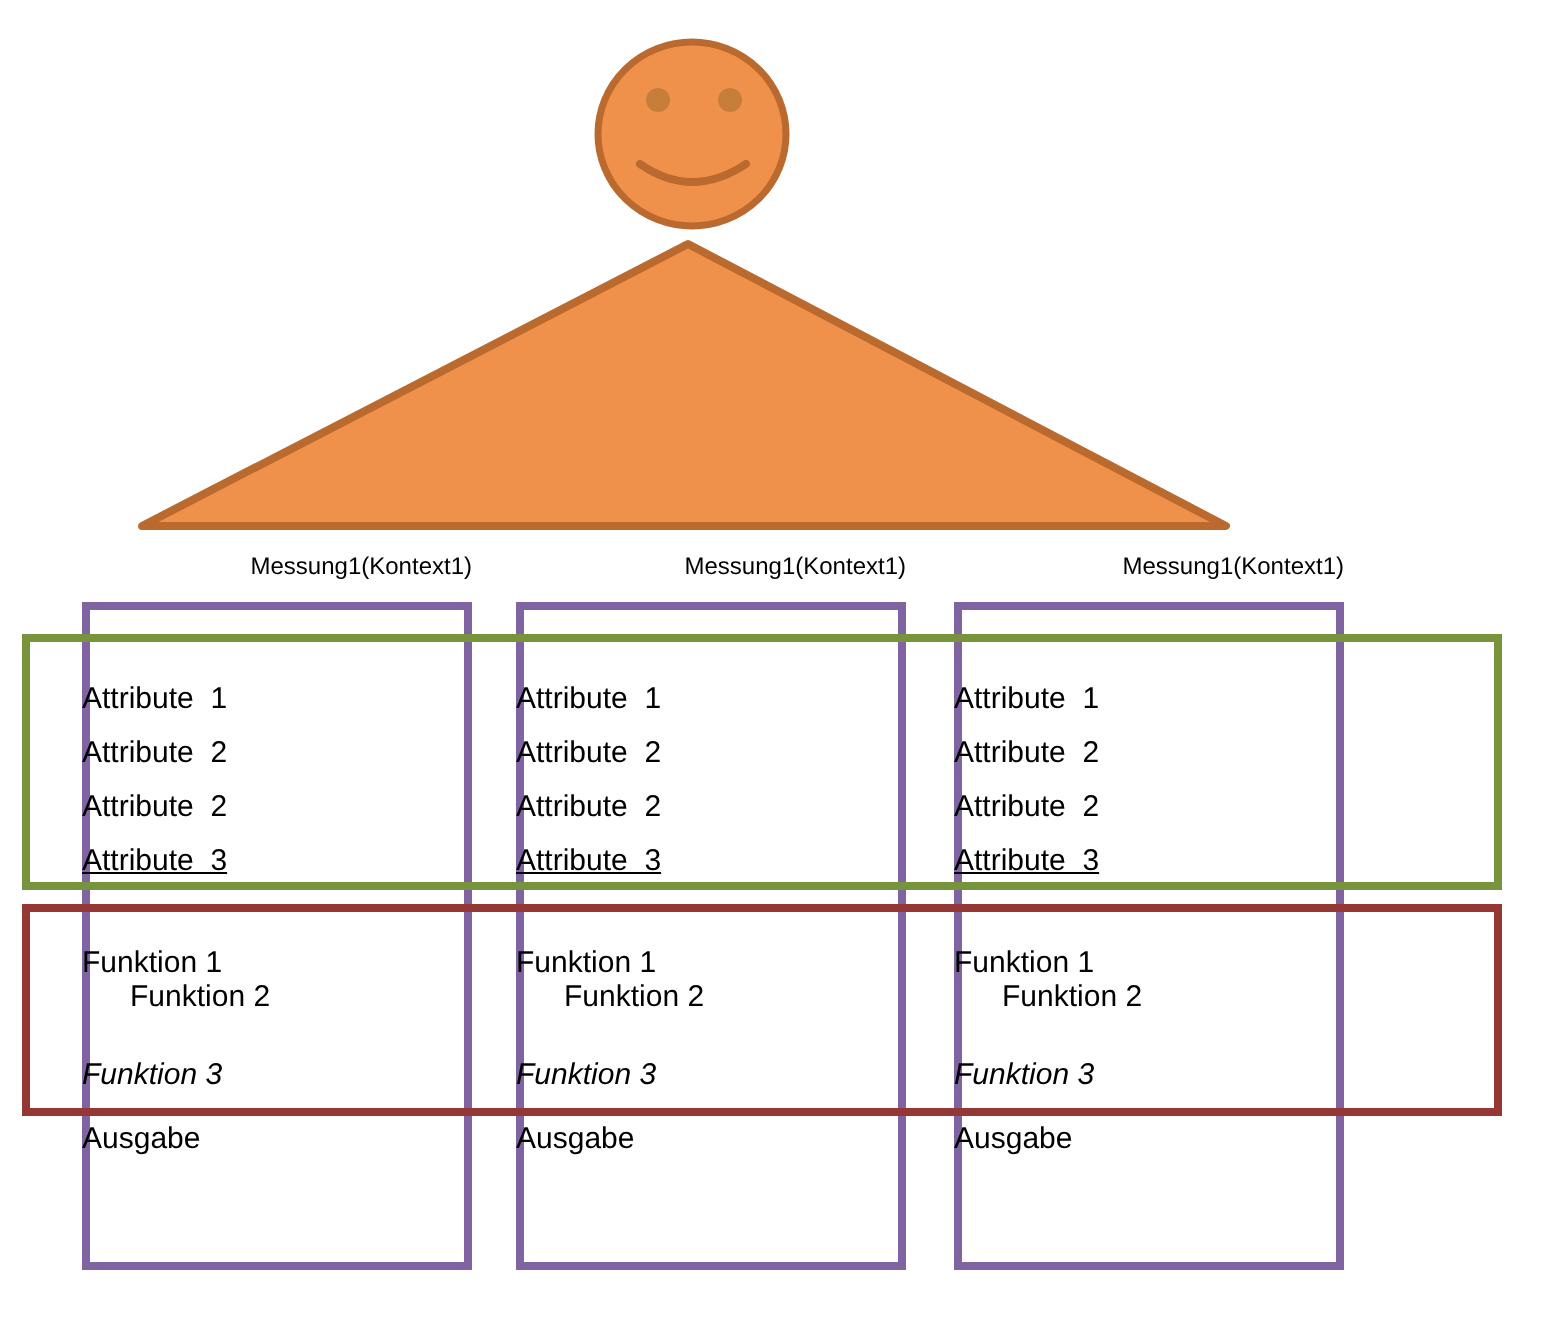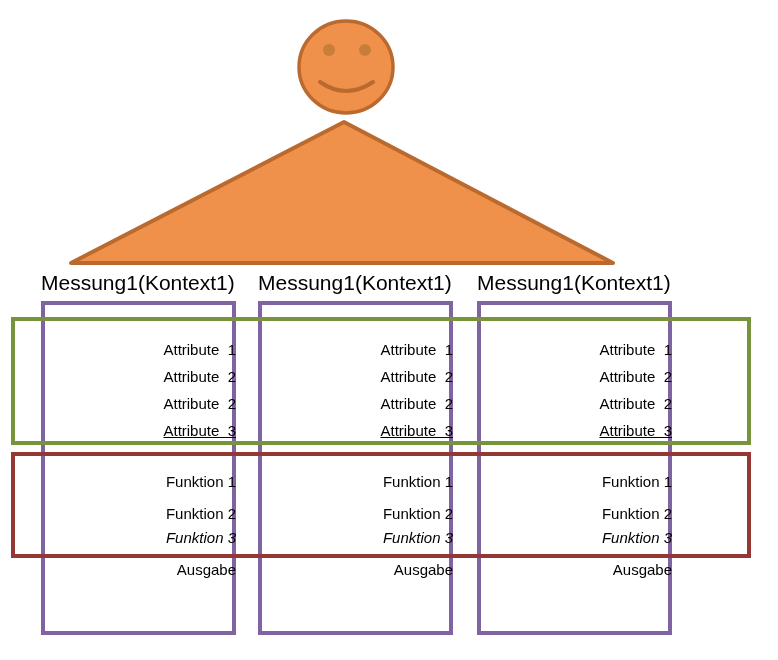--- a/index.html
+++ b/index.html
@@ -33,51 +33,51 @@
   }
   .col-0 { left: 41px; }
   .col-1 { left: 258px; }
   .col-2 { left: 477px; }
   .col-title {
     position: absolute;
     top: 272px;
     left: 0; right: 0;
     height: 22px;
     line-height: 22px;
-    text-align: left;
-    font-size: 21px;
+    text-align: right;
+    font-size: 12px;
     white-space: pre;
   }
   .col-box {
     position: absolute;
     top: 301px;
     left: 0;
     width: 195px;
     height: 334px;
     border: 4px solid #8064A2;
     box-sizing: border-box;
     background: transparent;
   }
   .row {
     position: absolute;
     left: 0; right: 0;
     height: 28px;
     line-height: 28px;
-    text-align: right;
+    text-align: left;
     font-size: 15px;
     white-space: pre;
   }
   .attr-0 { top: 336px; }
   .attr-1 { top: 363px; }
   .attr-2 { top: 390px; }
   .attr-3 { top: 417px; text-decoration: underline; }
   .func-0 { top: 468px; }
-  .func-1 { top: 500px; }
+  .func-1 { top: 485px; padding-left: 24px; }
   .func-2 { top: 524px; font-style: italic; }
-  .out    { top: 556px; padding-left: 36px; }
+  .out    { top: 556px; }
   .band {
     position: absolute;
     left: 11px;
     width: 740px;
     box-sizing: border-box;
     background: transparent;
   }
   .band-attributes {
     top: 317px;
     height: 128px;

